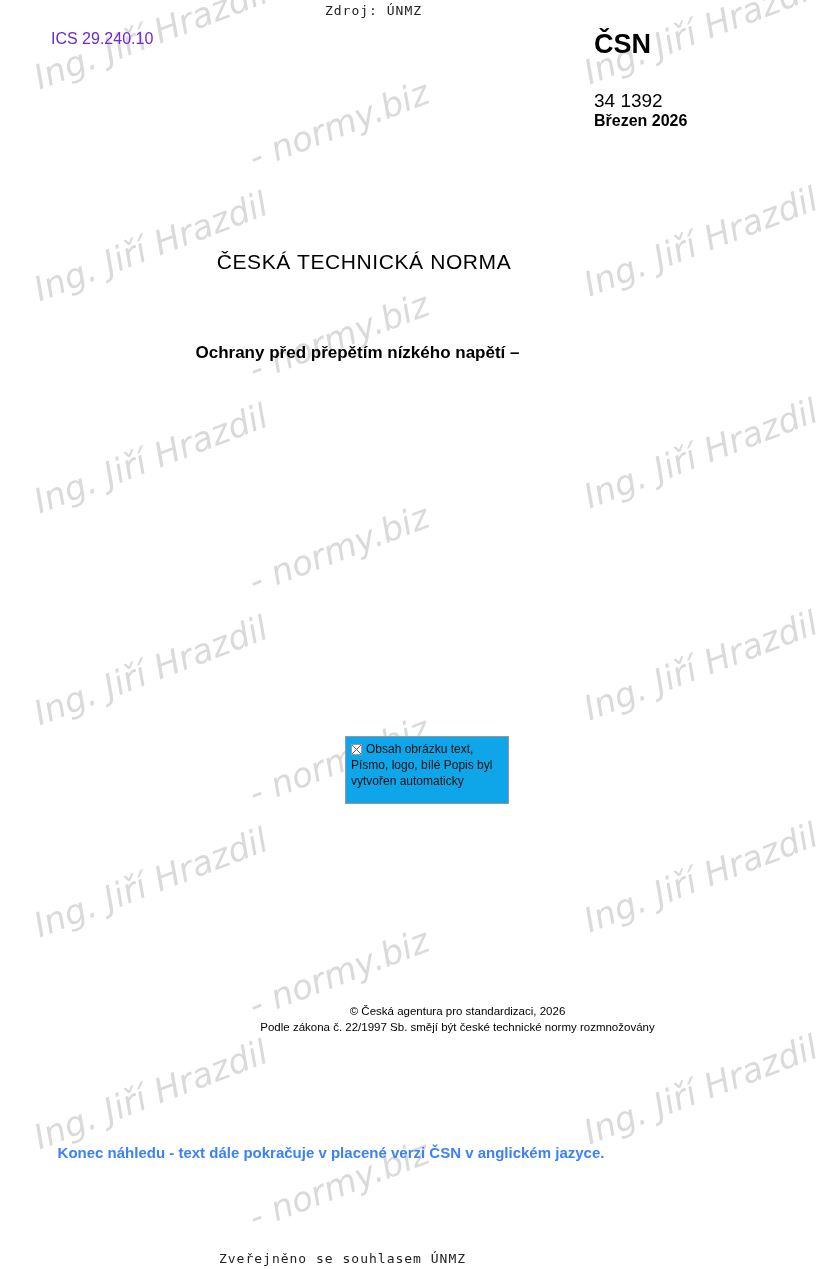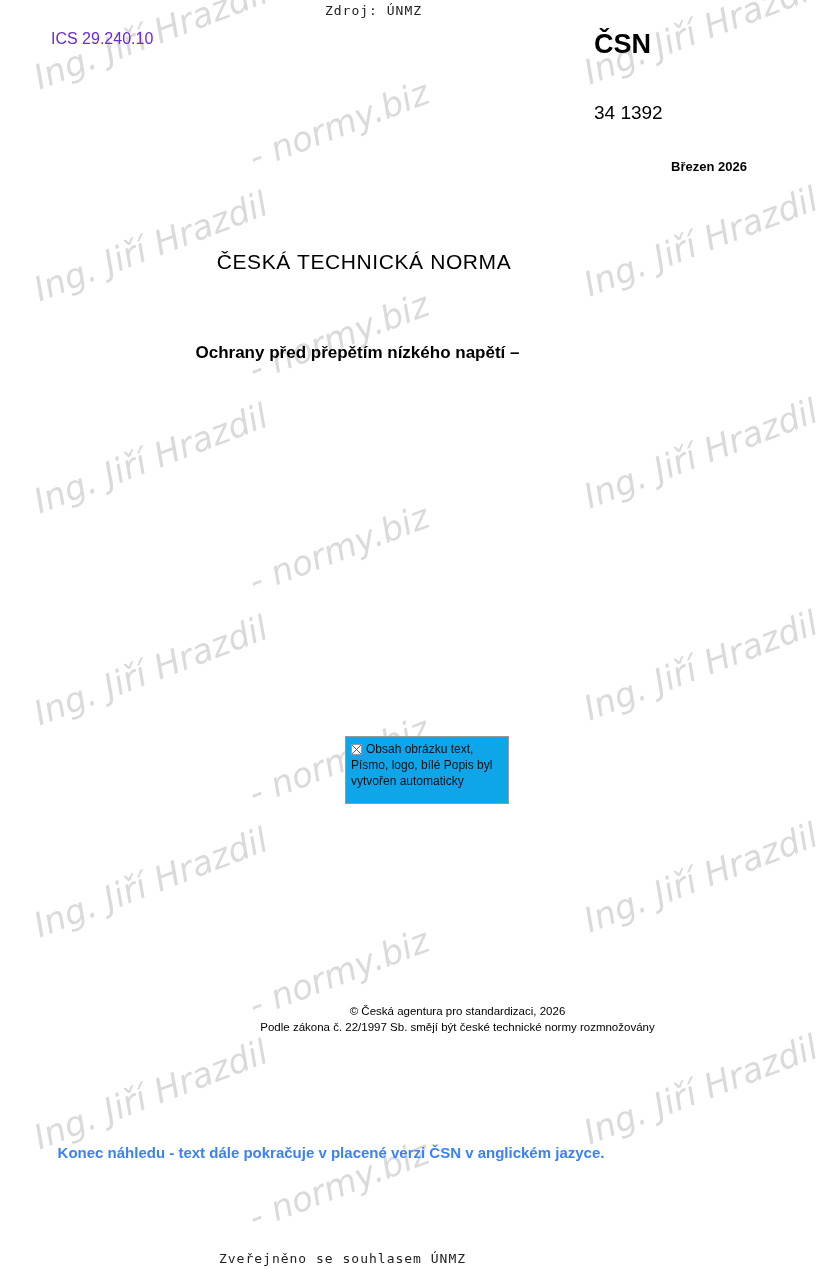--- a/index.html
+++ b/index.html
@@ -74,28 +74,26 @@
     font-weight: bold;
     line-height: 1.05;
     letter-spacing: 0px;
   }
   .csn-desig {
     font-size: 21px;
     font-weight: bold;
     line-height: 1.25;
   }
   .csn-number {
-    margin-top: 44px;
+    margin-top: 32px;
     font-size: 19px;
   }
   .csn-date {
-    margin-top: 35px;
-    font-size: 13px;
-    font-weight: bold;
-    text-align: center;
+    font-size: 16px;
+    font-weight: bold;
   }
 
   .doc-type {
     position: absolute;
     top: 250px;
     left: 0;
     width: 728px;
     text-align: center;
     font-size: 21px;
     letter-spacing: 0.6px;

